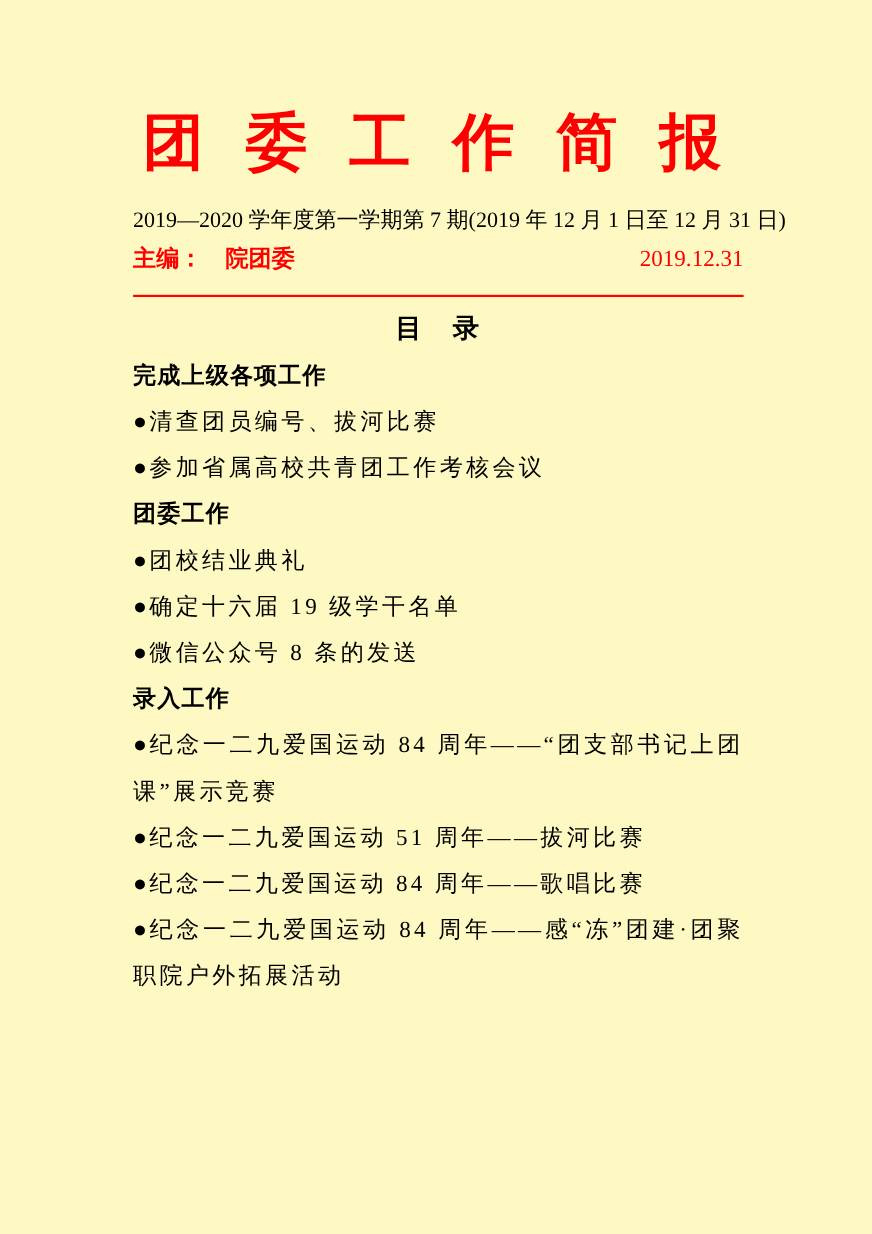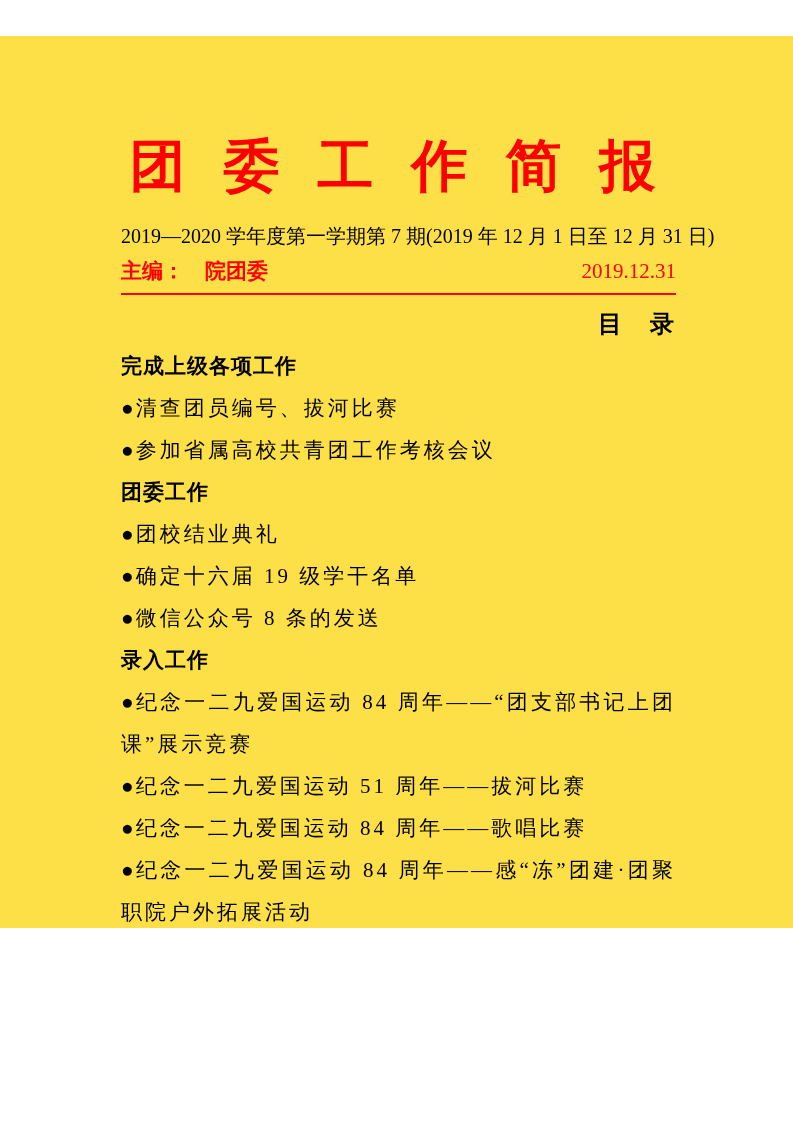--- a/index.html
+++ b/index.html
@@ -9,26 +9,25 @@
   }
   body {
     width: 793px;
     height: 1122px;
     font-family: "Liberation Serif", "DejaVu Serif", serif;
     color: #000000;
   }
   .page {
     position: relative;
     width: 793px;
-    height: 892px;
+    height: 1122px;
     box-sizing: border-box;
     padding: 96px 117px 0 121px;
-    background: #fde047;
+    background: #fef9c3;
     overflow: hidden;
-    margin-top: 36px;
   }
   .doc-title {
     margin: 0;
     color: #ff0000;
     font-size: 56px;
     line-height: 68px;
     font-weight: bold;
     text-align: center;
     letter-spacing: 12px;
     white-space: nowrap;
@@ -38,38 +37,38 @@
     font-size: 20px;
     line-height: 28px;
     text-align: center;
     white-space: nowrap;
   }
   .editor-line {
     display: flex;
     justify-content: space-between;
     align-items: flex-end;
     margin-top: 9px;
-    padding-bottom: 10px;
+    padding-bottom: 21px;
     border-bottom: 2px solid #ff0000;
     color: #ff0000;
     font-size: 21px;
     line-height: 24px;
   }
   .editor-label {
     font-weight: bold;
   }
   .issue-date {
     font-weight: normal;
   }
   .toc-heading {
     margin: 14px 0 0 0;
     font-size: 24px;
     line-height: 30px;
     font-weight: bold;
-    text-align: right;
+    text-align: center;
     letter-spacing: 2px;
   }
   .toc-list {
     margin-top: 6px;
     font-size: 21px;
     line-height: 42px;
   }
   .toc-section-title {
     font-weight: bold;
     letter-spacing: 1px;

